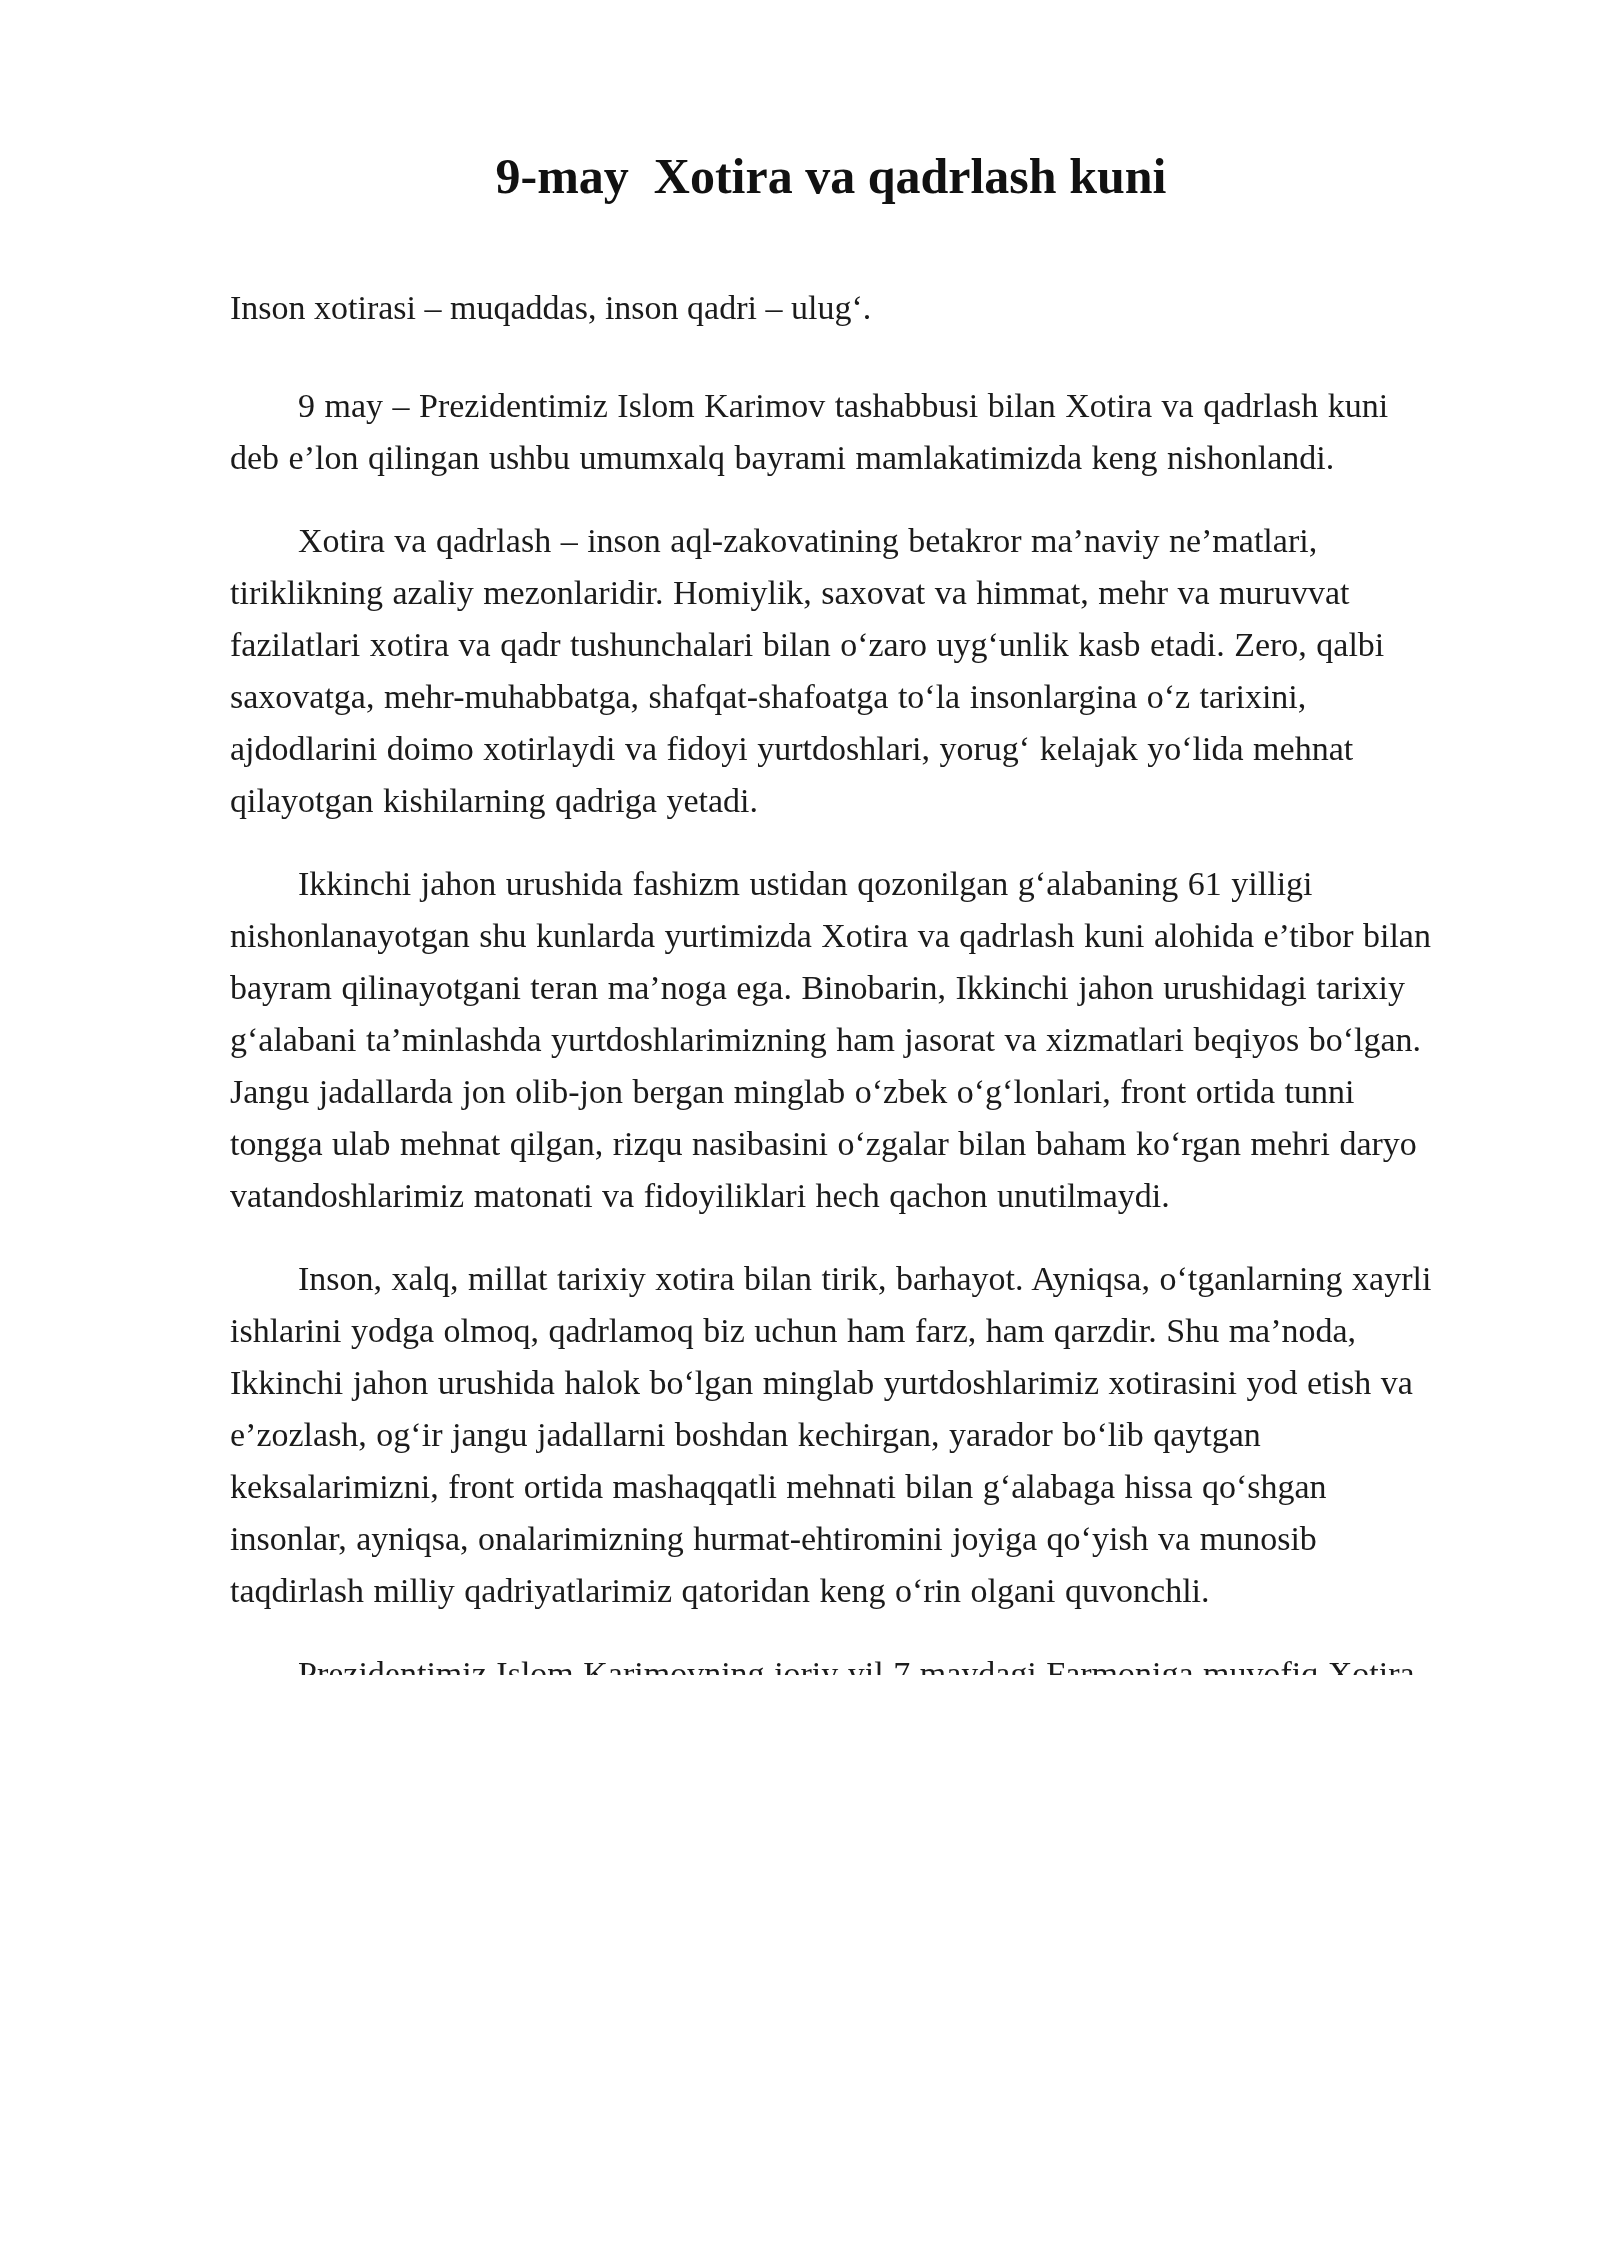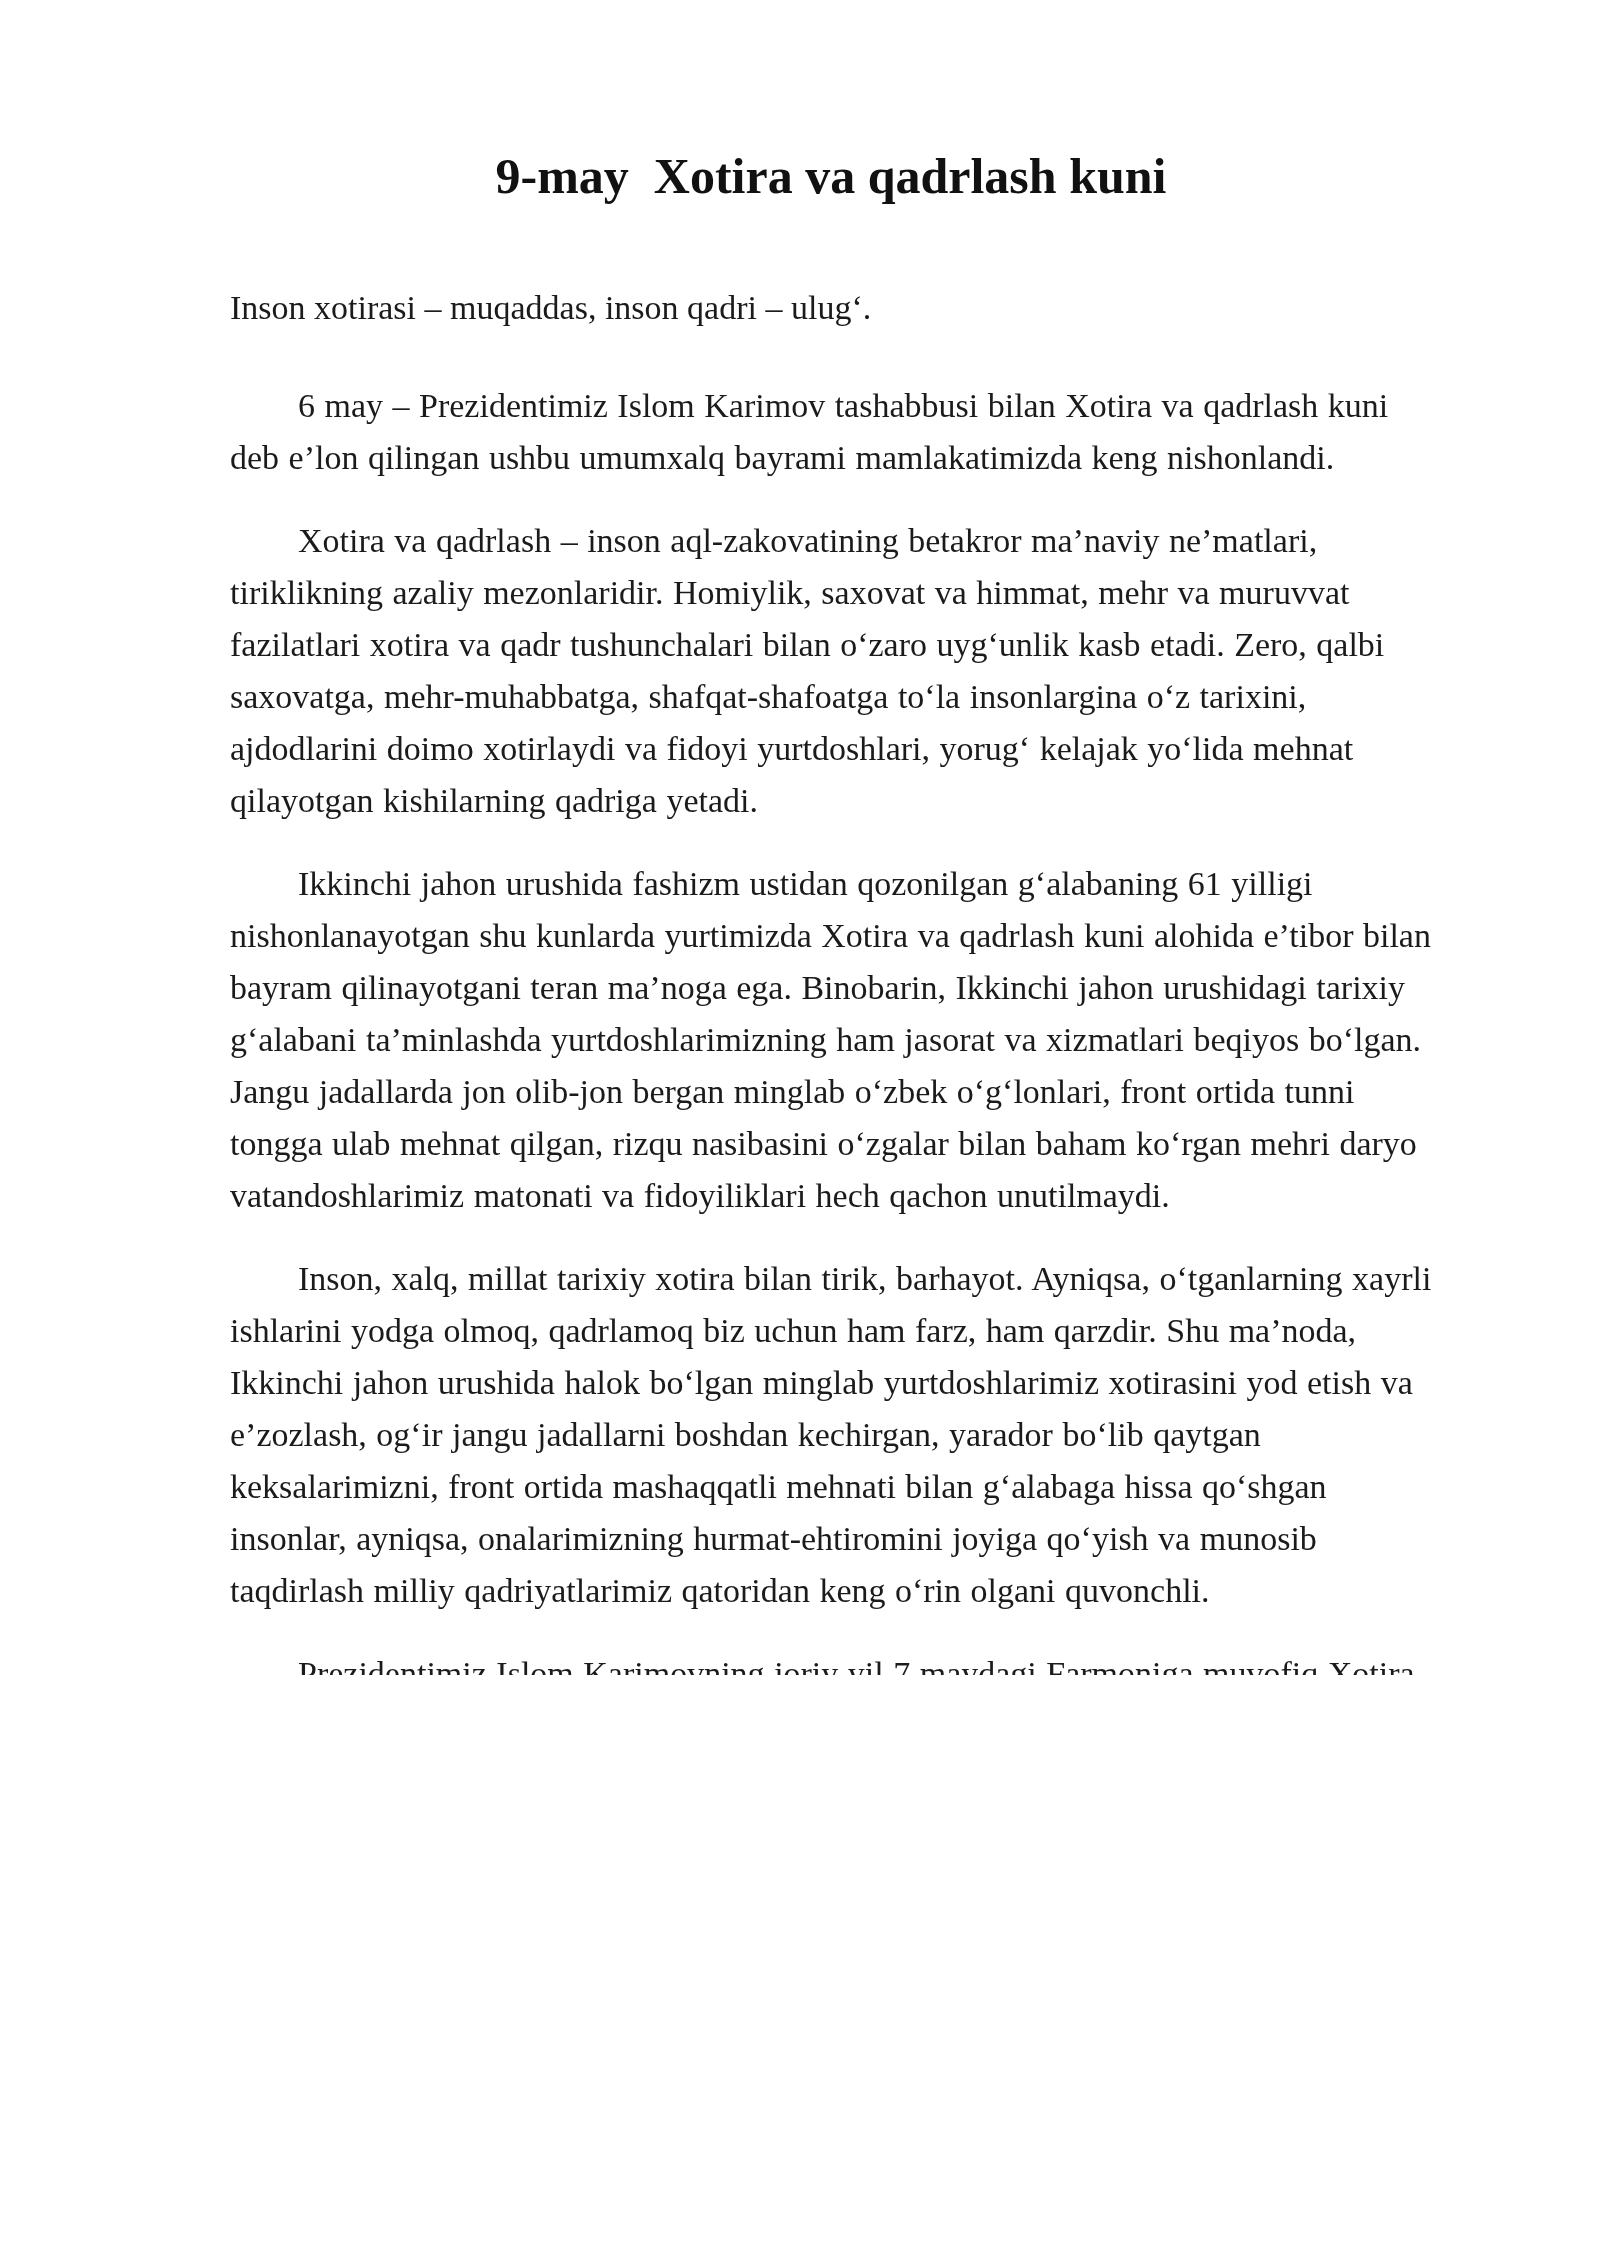--- a/index.html
+++ b/index.html
@@ -47,21 +47,21 @@
 </style>
 </head>
 <body>
 
 <div class="page">
 
   <h1 class="doc-title">9-may  Xotira va qadrlash kuni</h1>
 
   <p class="epigraph">Inson xotirasi – muqaddas, inson qadri – ulugʻ.</p>
 
-  <p class="para">6 may – Prezidentimiz Islom Karimov tashabbusi bilan Xotira va qadrlash kuni deb e’lon qilingan ushbu umumxalq bayrami mamlakatimizda keng nishonlandi.</p>
+  <p class="para">9 may – Prezidentimiz Islom Karimov tashabbusi bilan Xotira va qadrlash kuni deb e’lon qilingan ushbu umumxalq bayrami mamlakatimizda keng nishonlandi.</p>
 
 
   <p class="para">Xotira va qadrlash – inson aql-zakovatining betakror ma’naviy ne’matlari, tiriklikning azaliy mezonlaridir. Homiylik, saxovat va himmat, mehr va muruvvat fazilatlari xotira va qadr tushunchalari bilan oʻzaro uygʻunlik kasb etadi. Zero, qalbi saxovatga, mehr-muhabbatga, shafqat-shafoatga toʻla insonlargina oʻz tarixini, ajdodlarini doimo xotirlaydi va fidoyi yurtdoshlari, yorugʻ kelajak yoʻlida mehnat qilayotgan kishilarning qadriga yetadi.</p>
 
   <p class="para">Ikkinchi jahon urushida fashizm ustidan qozonilgan gʻalabaning 61 yilligi nishonlanayotgan shu kunlarda yurtimizda Xotira va qadrlash kuni alohida e’tibor bilan bayram qilinayotgani teran ma’noga ega. Binobarin, Ikkinchi jahon urushidagi tarixiy gʻalabani ta’minlashda yurtdoshlarimizning ham jasorat va xizmatlari beqiyos boʻlgan. Jangu jadallarda jon olib-jon bergan minglab oʻzbek oʻgʻlonlari, front ortida tunni tongga ulab mehnat qilgan, rizqu nasibasini oʻzgalar bilan baham koʻrgan mehri daryo vatandoshlarimiz matonati va fidoyiliklari hech qachon unutilmaydi.</p>
 
   <p class="para">Inson, xalq, millat tarixiy xotira bilan tirik, barhayot. Ayniqsa, oʻtganlarning xayrli ishlarini yodga olmoq, qadrlamoq biz uchun ham farz, ham qarzdir. Shu ma’noda, Ikkinchi jahon urushida halok boʻlgan minglab yurtdoshlarimiz xotirasini yod etish va e’zozlash, ogʻir jangu jadallarni boshdan kechirgan, yarador boʻlib qaytgan keksalarimizni, front ortida mashaqqatli mehnati bilan gʻalabaga hissa qoʻshgan insonlar, ayniqsa, onalarimizning hurmat-ehtiromini joyiga qoʻyish va munosib taqdirlash milliy qadriyatlarimiz qatoridan keng oʻrin olgani quvonchli.</p>
 
   <p class="para">Prezidentimiz Islom Karimovning joriy yil 7 maydagi Farmoniga muvofiq Xotira va qadrlash kuni, shuningdek, 1941-1945 yillardagi</p>
 

